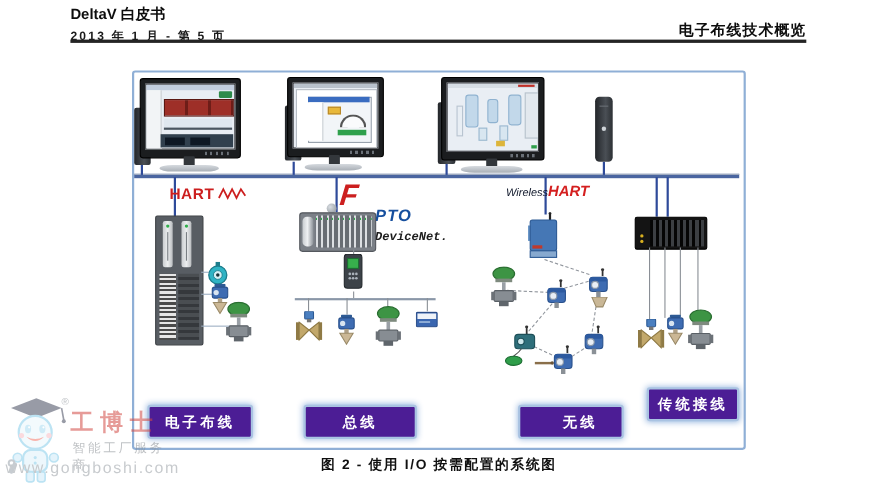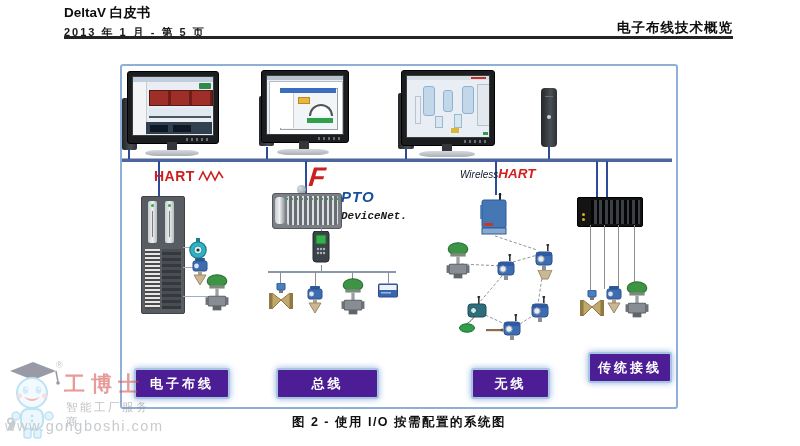--- a/index.html
+++ b/index.html
@@ -375,21 +375,21 @@
     <rect x="4" y="10" width="14" height="3" fill="#7e8a7e"></rect>
     <rect x="9.5" y="13" width="3" height="7" fill="#9aa0a6"></rect>
     <rect x="3" y="20" width="16" height="9" rx="1" fill="#878d93" stroke="#5a6066"></rect>
     <rect x="0.5" y="21" width="3" height="7" fill="#6b7177"></rect>
     <rect x="18.5" y="21" width="3" height="7" fill="#6b7177"></rect>
     <rect x="7" y="29" width="8" height="4" fill="#5f656b"></rect>
   </svg>
 
   <div class="abs cat" style="left:134px;top:368px;width:92px;">电子布线</div>
   <div class="abs cat" style="left:276px;top:368px;width:99px;">总线</div>
-  <div class="abs cat" style="left:471px;top:368px;width:75px;">无线</div>
+  <div class="abs cat" style="left:471px;top:368px;width:75px;padding-left:17px;">无线</div>
   <div class="abs cat" style="left:588px;top:352px;width:80px;">传统接线</div>
 
   <div class="abs caption" style="left:122px;top:414px;">图 2 - 使用 I/O 按需配置的系统图</div>
 
   <div class="abs watermark" style="left:0;top:356px;width:150px;height:90px;z-index:5;">
     <svg class="abs" style="left:4px;top:4px;" width="58" height="82" viewBox="0 0 58 82">
       <polygon points="29,2 52,11 29,20 6,11" fill="#454a5e"></polygon>
       <line x1="52" y1="11" x2="54" y2="22" stroke="#454a5e" stroke-width="1.5"></line>
       <circle cx="54" cy="23" r="1.8" fill="#454a5e"></circle>
       <circle cx="28" cy="33" r="15" fill="#eaf6fc" stroke="#86cdea" stroke-width="2"></circle>

